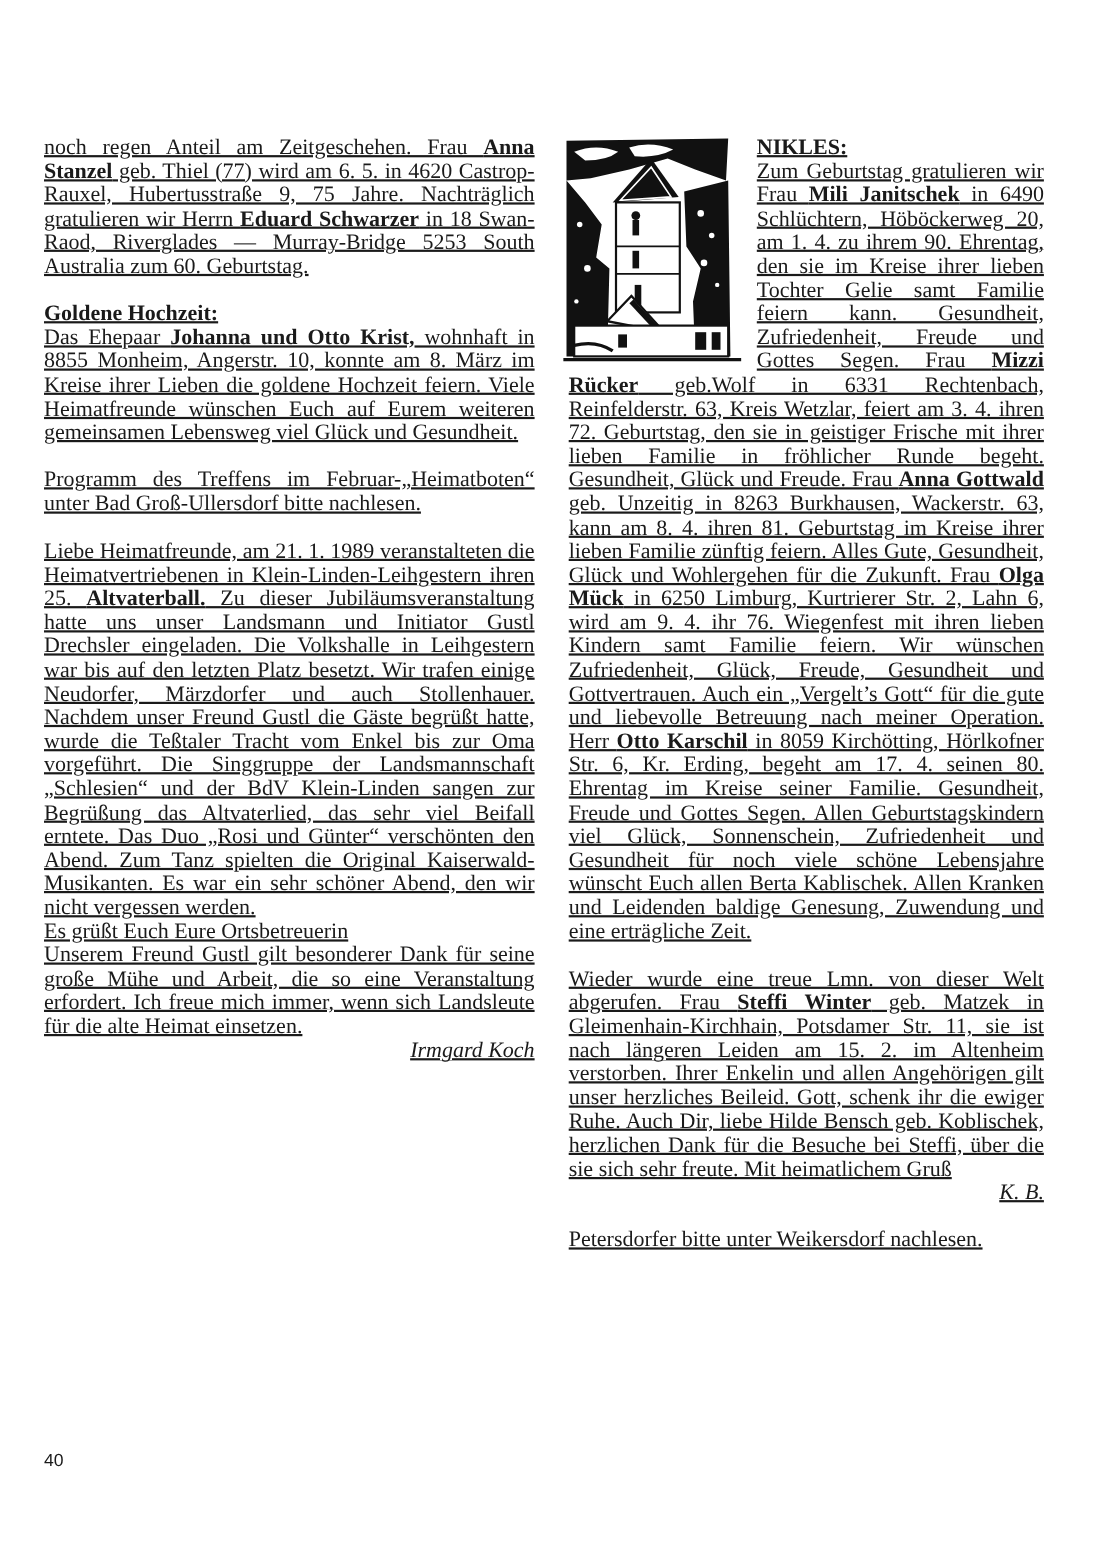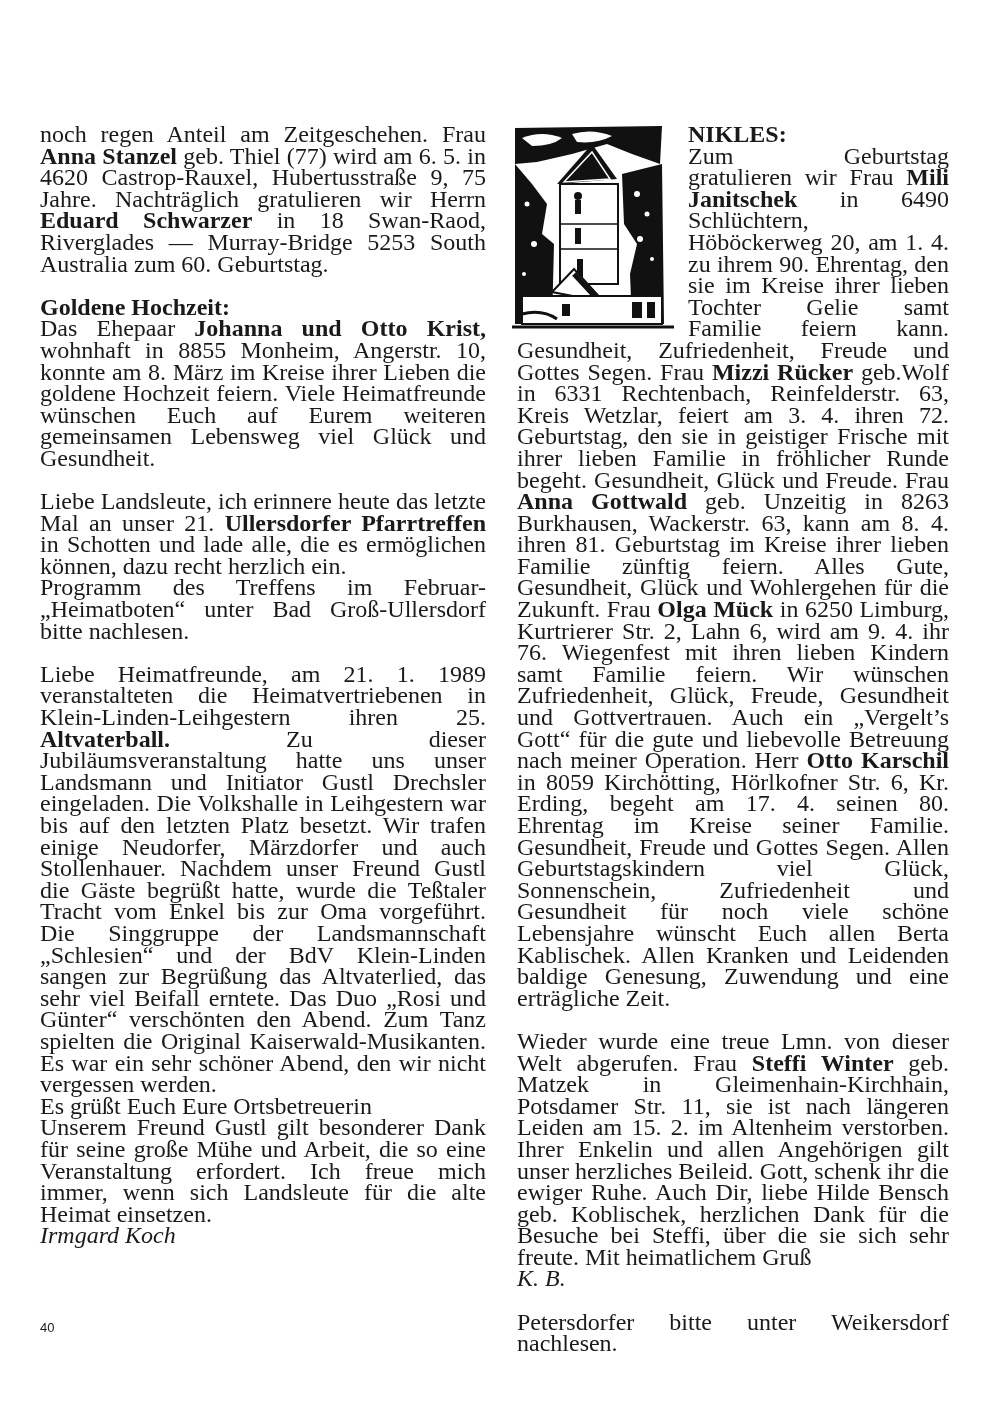--- a/index.html
+++ b/index.html
@@ -1,40 +1,39 @@
 <!DOCTYPE html>
 <html><head>
   <meta charset="utf-8">
   <style>
     html, body { margin: 0; padding: 0; background: #ffffff; }
     body { width: 1000px; height: 1413px; position: relative; overflow: hidden; color: #1a1a1a;
       font-family: "Liberation Serif", "DejaVu Serif", serif; }
-    .col { position: absolute; top: 124px; font-size: 24px; line-height: 21.6px; text-align: justify; }
+    .col { position: absolute; top: 124px; font-size: 20px; line-height: 21.6px; text-align: justify; text-decoration: underline; }
     .col-left { left: 40px; width: 446px; }
     .col-right { left: 517px; width: 432px; }
     p { margin: 0; }
     .indent { text-indent: 23px; }
     .gap { height: 21.6px; }
     .heading { font-weight: bold; }
     b { font-weight: bold; }
-    .sig { font-style: italic; text-align: left; }
-    .page-num { position: absolute; left: 40px; top: 1320px; font-family: "Liberation Sans", sans-serif; font-size: 13px; }
+    .sig { font-style: italic; text-align: right; }
+    .page-num { position: absolute; left: 40px; top: 1320px; font-family: "Liberation Sans", sans-serif; font-size: 16px; }
     .illustration { float: left; width: 162px; height: 207px; margin: 0 14px 2px -5px; }
     .illustration svg { display: block; }
   </style>
 </head>
 <body>
 
 <div class="col col-left">
   <p><span>noch regen Anteil am Zeitgeschehen. Frau </span><b>Anna Stanzel</b><span> geb. Thiel (77) wird am 6. 5. in 4620 Castrop-Rauxel, Hubertusstraße 9, 75 Jahre. Nachträglich gratulieren wir Herrn </span><b>Eduard Schwarzer</b><span> in 18 Swan-Raod, Riverglades — Murray-Bridge 5253 South Australia zum 60. Geburtstag.</span></p>
   <div class="gap"></div>
   <p class="heading">Goldene Hochzeit:</p>
   <p><span>Das Ehepaar </span><b>Johanna und Otto Krist,</b><span> wohnhaft in 8855 Monheim, Angerstr. 10, konnte am 8. März im Kreise ihrer Lieben die goldene Hochzeit feiern. Viele Heimatfreunde wünschen Euch auf Eurem weiteren gemeinsamen Lebensweg viel Glück und Gesundheit.</span></p>
   <div class="gap"></div>
-  <p><span>Liebe Landsleute, ich erinnere heute das letzte Mal an unser 21. </span><b>Ullersdorfer Pfarrtreffen</b><span> in Schotten und lade alle, die es ermöglichen können, dazu recht herzlich ein.</span></p>
   <p>Programm des Treffens im Februar-„Heimatboten“ unter Bad Groß-Ullersdorf bitte nachlesen.</p>
   <div class="gap"></div>
   <p><span>Liebe Heimatfreunde, am 21. 1. 1989 veranstalteten die Heimatvertriebenen in Klein-Linden-Leihgestern ihren 25. </span><b>Altvaterball.</b><span> Zu dieser Jubiläumsveranstaltung hatte uns unser Landsmann und Initiator Gustl Drechsler eingeladen. Die Volkshalle in Leihgestern war bis auf den letzten Platz besetzt. Wir trafen einige Neudorfer, Märzdorfer und auch Stollenhauer. Nachdem unser Freund Gustl die Gäste begrüßt hatte, wurde die Teßtaler Tracht vom Enkel bis zur Oma vorgeführt. Die Singgruppe der Landsmannschaft „Schlesien“ und der BdV Klein-Linden sangen zur Begrüßung das Altvaterlied, das sehr viel Beifall erntete. Das Duo „Rosi und Günter“ verschönten den Abend. Zum Tanz spielten die Original Kaiserwald-Musikanten. Es war ein sehr schöner Abend, den wir nicht vergessen werden.</span></p>
   <p>Es grüßt Euch Eure Ortsbetreuerin</p>
   <p>Unserem Freund Gustl gilt besonderer Dank für seine große Mühe und Arbeit, die so eine Veranstaltung erfordert. Ich freue mich immer, wenn sich Landsleute für die alte Heimat einsetzen.</p>
   <p class="sig">Irmgard Koch</p>
 </div>
 
 <div class="col col-right">
   <div class="illustration">

